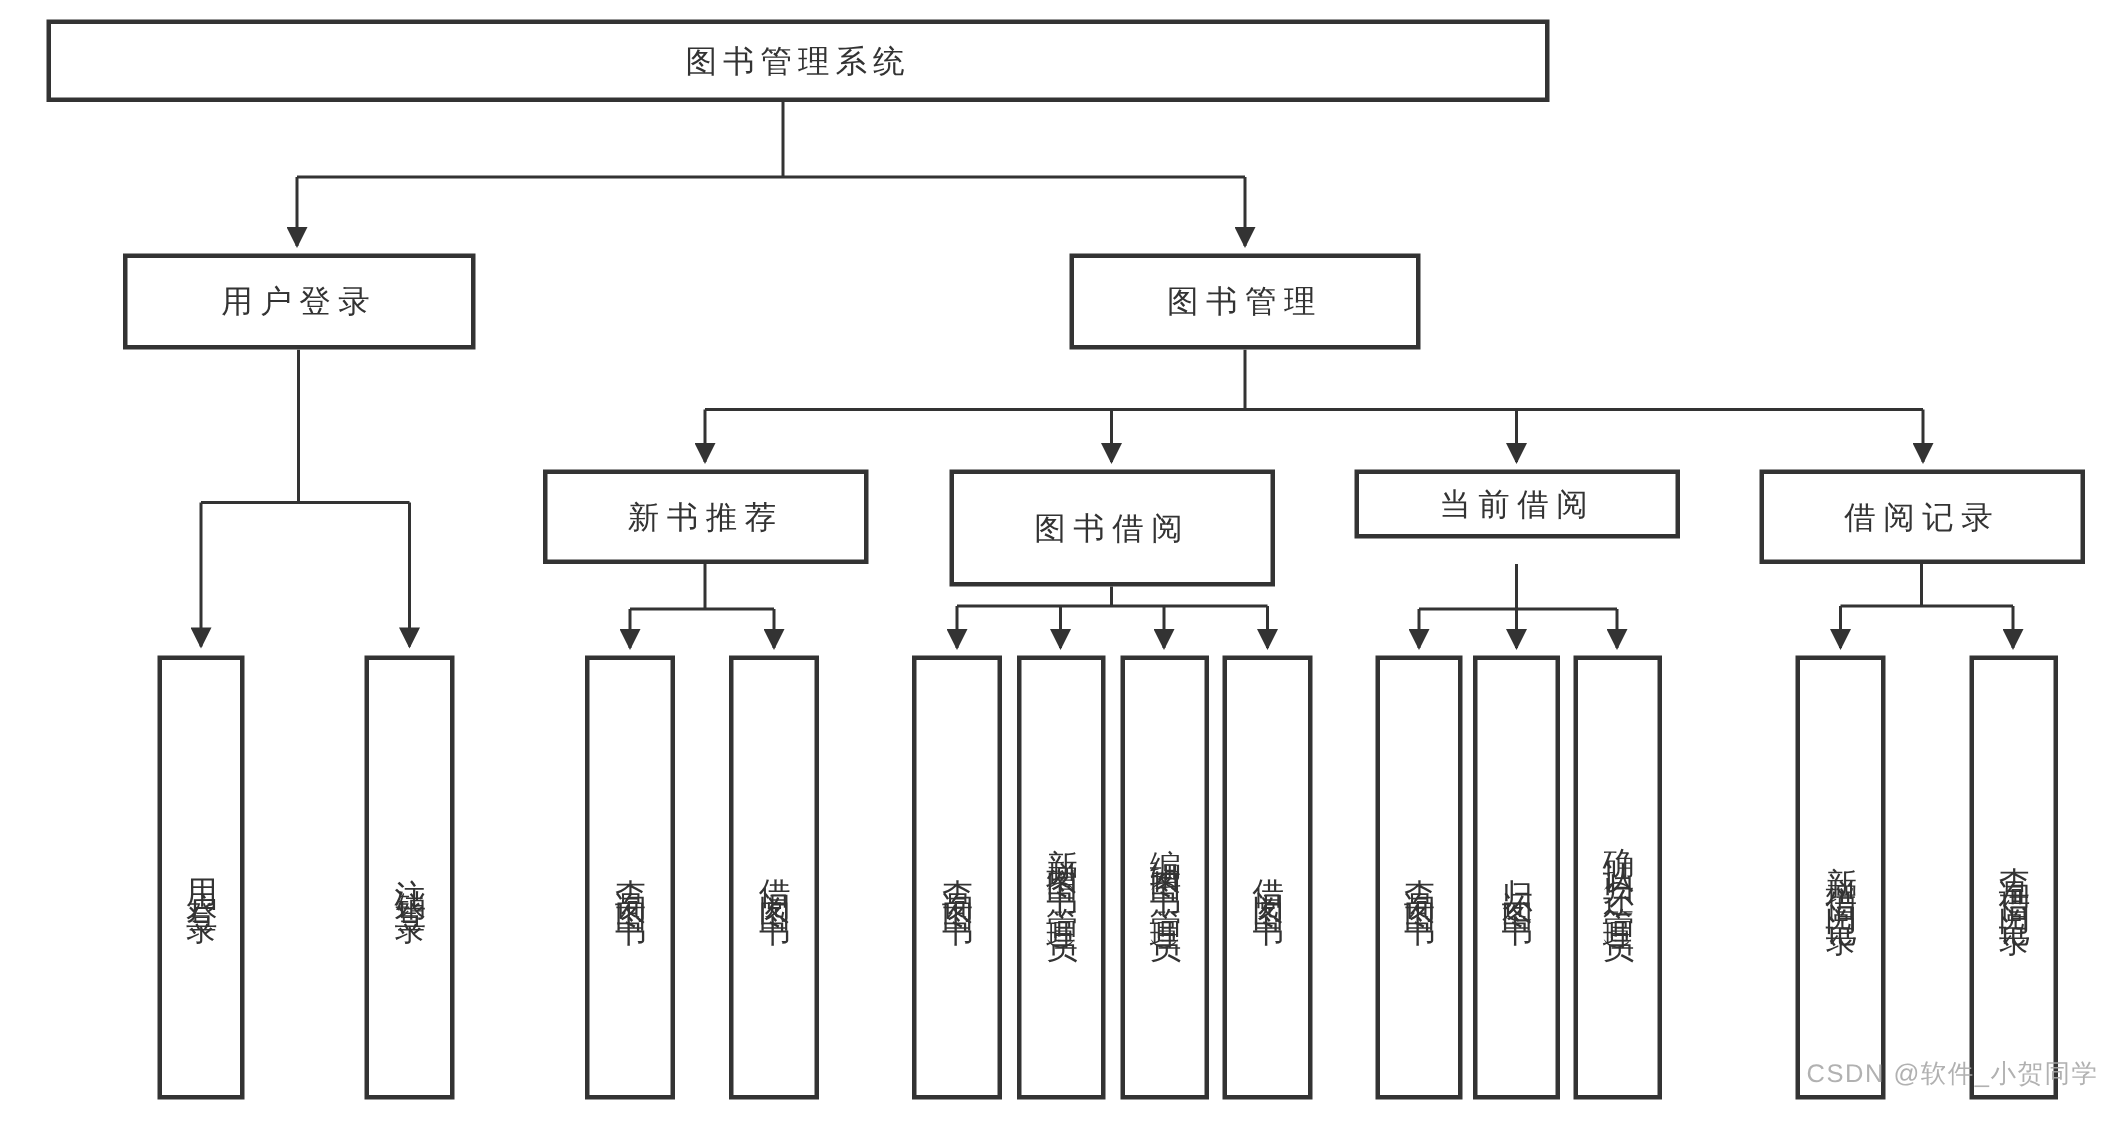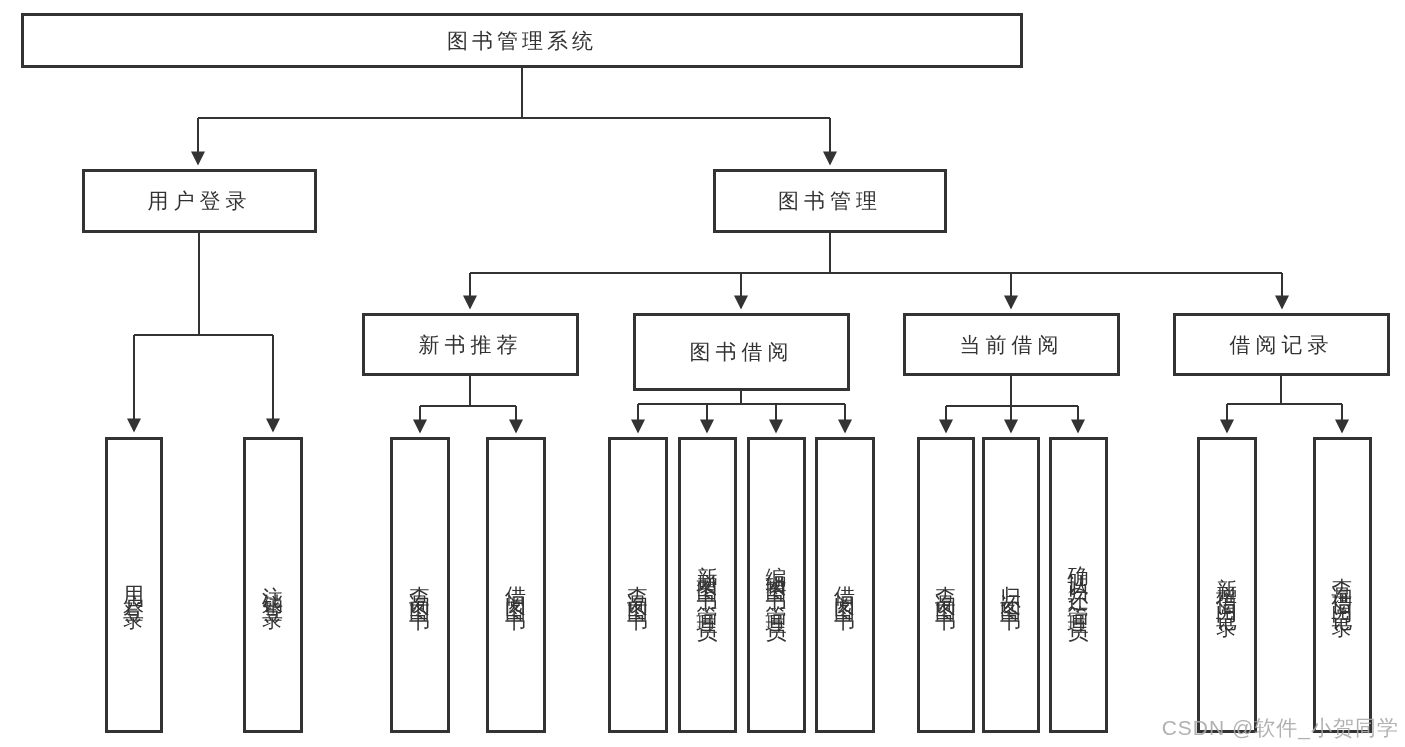--- a/index.html
+++ b/index.html
@@ -46,22 +46,22 @@
     writing-mode: vertical-rl;
     text-orientation: upright;
     letter-spacing: 8px;
     line-height: 1;
     border-width: 3px;
   }
   .node .lbl { display: inline-block; }
   .watermark {
     position: absolute;
     right: 6px;
-    bottom: 5px;
-    font-size: 21px;
+    bottom: 20px;
+    font-size: 17px;
     letter-spacing: 1px;
     color: var(--watermark);
     opacity: 0.9;
     z-index: 5;
     white-space: nowrap;
   }
 </style>
 </head>
 <body>
 
@@ -110,38 +110,38 @@
       <path d="M1011,406 V432" marker-end="url(#ah)"></path>
       <path d="M1078,406 V432" marker-end="url(#ah)"></path>
 
       <path d="M1281,376 V404"></path>
       <path d="M1227,404 H1342"></path>
       <path d="M1227,404 V432" marker-end="url(#ah)"></path>
       <path d="M1342,404 V432" marker-end="url(#ah)"></path>
     </g>
   </svg>
 
-  <div class="node root" style="left:21px; top:13px; width:1002px; height:55px;">
+  <div class="node root" style="left:31px; top:13px; width:1002px; height:55px;">
     <span class="lbl">图书管理系统</span>
   </div>
 
   <div class="node" style="left:82px; top:169px; width:235px; height:64px;">
     <span class="lbl">用户登录</span>
   </div>
   <div class="node" style="left:713px; top:169px; width:234px; height:64px;">
     <span class="lbl">图书管理</span>
   </div>
 
   <div class="node" style="left:362px; top:313px; width:217px; height:63px;">
     <span class="lbl">新书推荐</span>
   </div>
   <div class="node" style="left:633px; top:313px; width:217px; height:78px;">
     <span class="lbl">图书借阅</span>
   </div>
-  <div class="node" style="left:903px; top:313px; width:217px; height:63px;">
+  <div class="node" style="left:903px; top:313px; width:217px; height:46px;">
     <span class="lbl">当前借阅</span>
   </div>
   <div class="node" style="left:1173px; top:313px; width:217px; height:63px;">
     <span class="lbl">借阅记录</span>
   </div>
 
   <div class="node vbox" style="left:105px; top:437px; width:58px; height:296px;">
     <span class="lbl">用户登录</span>
   </div>
   <div class="node vbox" style="left:243px; top:437px; width:60px; height:296px;">

